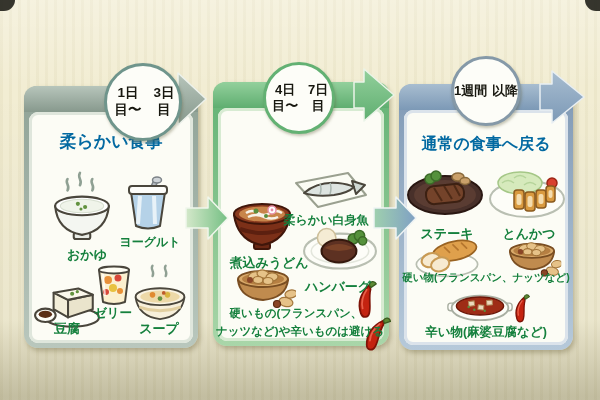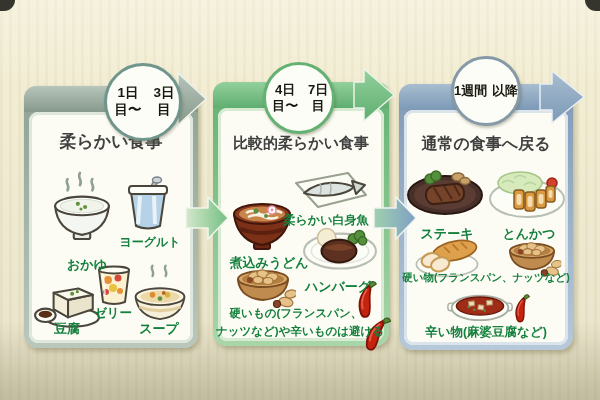--- a/index.html
+++ b/index.html
@@ -23,21 +23,21 @@
   #p2 .panel-inner{box-shadow:inset 0 0 0 3px #d7ebd2;}
   #p3{left:399px;top:84px;width:174px;height:266px;background:linear-gradient(180deg,#8099b5,#b6c9da);}
   #p3 .band{background:linear-gradient(180deg,#a8bdd0,#7c99b6);}
   #p3 .panel-inner{box-shadow:inset 0 0 0 3px #dbe3eb;}
   .circle{position:absolute;background:#fdfdf8;border-radius:50%;display:flex;align-items:center;justify-content:center;font-weight:bold;color:#17170f;box-shadow:1px 2px 3px rgba(90,85,50,.35);z-index:6;text-align:center;line-height:1.25;}
   #c1{left:104px;top:63px;width:72px;height:72px;border:3px solid #6f958c;font-size:13.5px;}
   #c2{left:263px;top:62px;width:66px;height:66px;border:3px solid #63b173;font-size:13px;justify-content:space-between;}
   #c3{left:451px;top:56px;width:64px;height:64px;border:3px solid #8599a8;font-size:13px;justify-content:space-between;}
   .arrow{position:absolute;z-index:5;overflow:visible;}
   .mid-arrow{position:absolute;z-index:7;overflow:visible;}
-  .ptitle{position:absolute;left:0;right:0;text-align:center;font-weight:bold;color:#404040;white-space:nowrap;}
+  .ptitle{position:absolute;left:0;right:0;text-align:center;font-weight:bold;color:#0369a1;white-space:nowrap;}
   .ilabel{position:absolute;font-weight:bold;color:#15803d;text-align:center;white-space:nowrap;z-index:3;}
   .ico{position:absolute;overflow:visible;z-index:2;}
 </style>
 </head>
 <body>
 
 <div id="canvas">
 
   <svg width="0" height="0" style="position:absolute" aria-hidden="true">
     <defs>
@@ -234,21 +234,21 @@
   <svg class="arrow" style="left:168px;top:73px;width:40px;height:52px" viewBox="0 0 40 52">
     <polygon points="0,13 10,13 10,0 38,26 10,52 10,39 0,39" fill="url(#gv1)" stroke="#edf2ec" stroke-width="1.5" stroke-linejoin="round"></polygon>
   </svg>
   <div class="panel" id="p1">
     <div class="band"></div>
     <div class="panel-inner">
       <div class="ptitle" style="top:18px;font-size:17px">柔らかい食事</div>
       <svg class="ico" style="left:22px;top:52px;width:62px;height:88px" viewBox="0 0 60 84">
           <use href="#sym-okayu"></use>
         </svg>
-      <div class="ilabel" style="left:16px;top:144px;width:84px;font-size:13px">おかゆ</div>
+      <div class="ilabel" style="left:16px;top:134px;width:84px;font-size:13px">おかゆ</div>
       <svg class="ico" style="left:96px;top:64px;width:46px;height:56px" viewBox="0 0 46 56">
           <use href="#sym-yogurt"></use>
         </svg>
       <div class="ilabel" style="left:76px;top:122px;width:90px;font-size:12px">ヨーグルト</div>
       <svg class="ico" style="left:4px;top:166px;width:68px;height:52px" viewBox="0 0 66 50">
           <use href="#sym-tofu"></use>
         </svg>
       <div class="ilabel" style="left:8px;top:208px;width:60px;font-size:13px">豆腐</div>
       <svg class="ico" style="left:66px;top:150px;width:38px;height:46px" viewBox="0 0 36 46">
           <use href="#sym-jelly"></use>
@@ -268,21 +268,20 @@
   <svg class="mid-arrow" style="left:186px;top:197px;width:44px;height:42px" viewBox="0 0 44 42">
     <polygon points="0,11 22,11 22,0 42,21 22,42 22,31 0,31" fill="url(#gm1)" stroke="#f0f6ec" stroke-width="1.5" stroke-linejoin="round"></polygon>
   </svg>
 
   <svg class="arrow" style="left:354px;top:69px;width:42px;height:52px" viewBox="0 0 42 52">
     <polygon points="0,13 10,13 10,0 40,26 10,52 10,39 0,39" fill="url(#gv2)" stroke="#eaf4e8" stroke-width="1.5" stroke-linejoin="round"></polygon>
   </svg>
   <div class="panel" id="p2">
     <div class="band"></div>
     <div class="panel-inner">
-      <div class="ptitle" style="top:26px;font-size:15px">比較的柔らかい食事</div>
       <svg class="ico" style="left:72px;top:58px;width:80px;height:48px" viewBox="0 0 80 46">
           <use href="#sym-fish"></use>
         </svg>
       <div class="ilabel" style="left:48px;top:104px;width:120px;font-size:12px">柔らかい白身魚</div>
       <svg class="ico" style="left:12px;top:84px;width:64px;height:60px" viewBox="0 0 64 58">
           <use href="#sym-udon"></use>
         </svg>
       <div class="ilabel" style="left:-4px;top:146px;width:110px;font-size:13px">煮込みうどん</div>
       <svg class="ico" style="left:84px;top:112px;width:76px;height:54px" viewBox="0 0 74 52">
           <use href="#sym-hamburg"></use>

